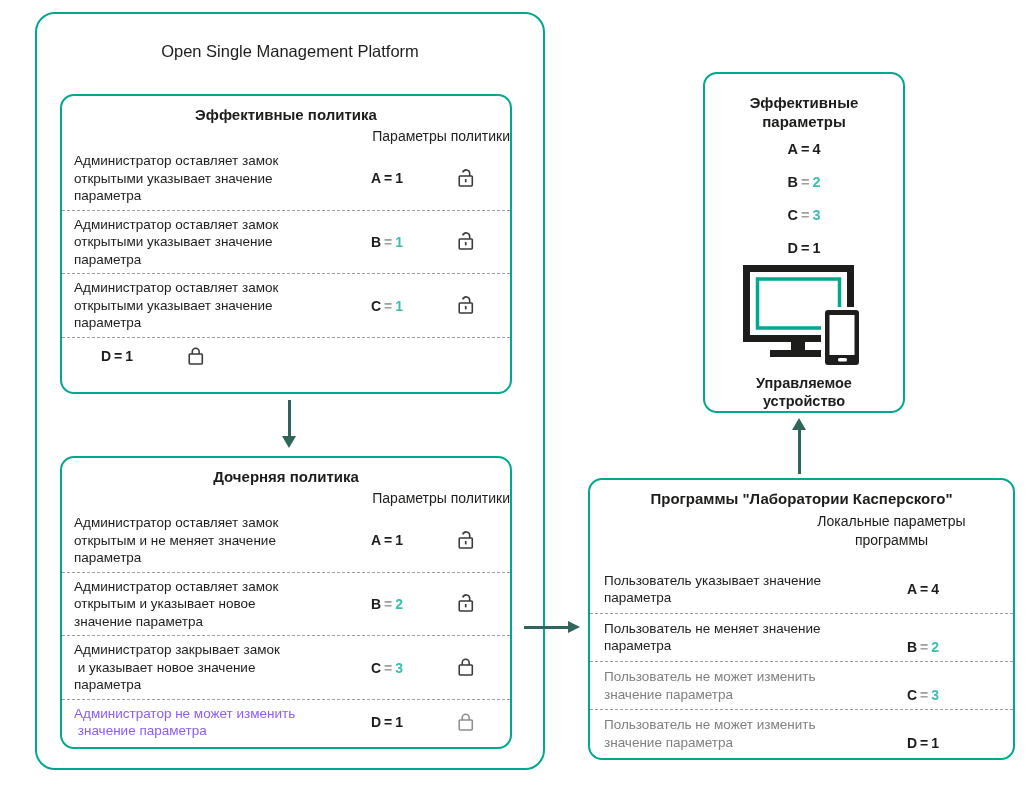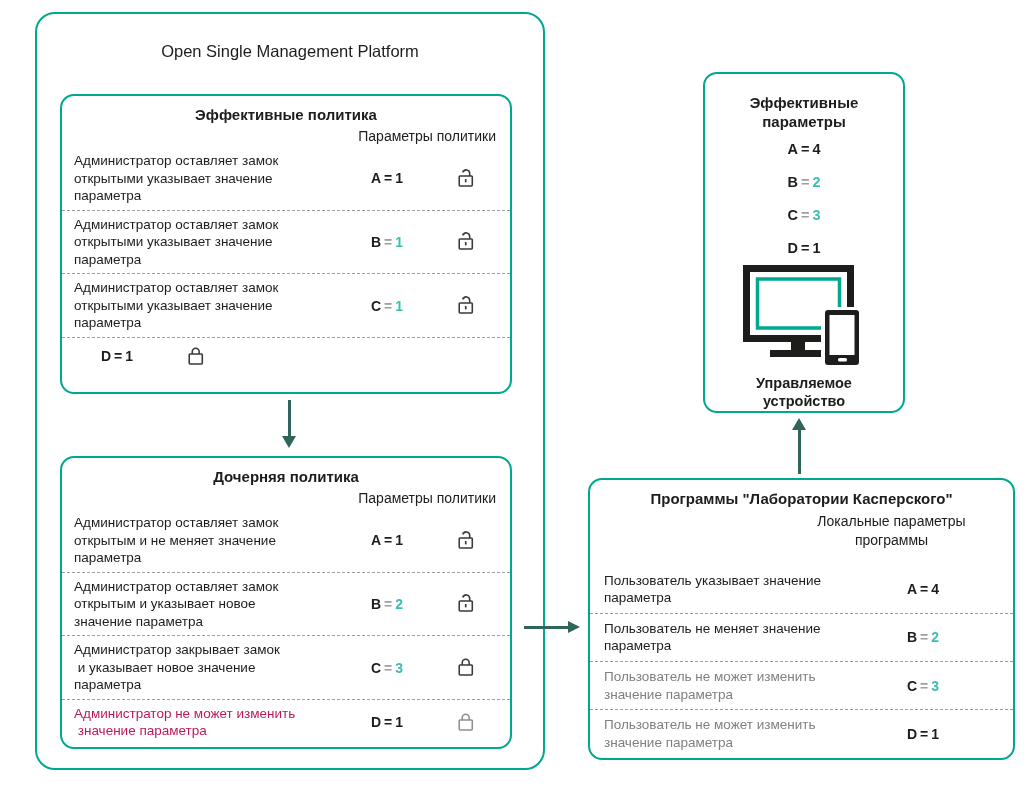--- a/index.html
+++ b/index.html
@@ -26,30 +26,30 @@
     position: absolute; left: 0; top: 28px; width: 100%;
     text-align: center; font-weight: 400; font-size: 16.5px;
   }
 
   
   .policy-box { border-radius: 14px; padding-top: 10px; }
   .parent-box { left: 23px; top: 80px;  width: 452px; height: 300px; }
   .child-box  { left: 23px; top: 442px; width: 452px; height: 293px; }
 
   .policy-title { text-align: center; font-weight: 700; font-size: 15px; }
-  .policy-subtitle { text-align: right; padding-right: 14px; font-size: 14px; margin-top: 5px; }
+  .policy-subtitle { text-align: right; font-size: 14px; margin-top: 5px; }
 
   .rows { margin-top: 3px; }
   .p-row { display: flex; align-items: center; padding: 5px 10px 5px 12px; box-sizing: border-box; }
   .p-row + .p-row { border-top: 1px dashed #9e9e9e; }
   .row-text { flex: 1; font-size: 13.5px; line-height: 1.3; white-space: pre-line; }
   .row-value { width: 86px; text-align: center; font-weight: 700; font-size: 14px; white-space: nowrap; }
   .row-lock { width: 70px; display: flex; justify-content: center; align-items: center; }
 
-  .muted .row-text { color: #be185d; }
+  .muted .row-text { color: #8b5cf6; }
   .num.hl { color: #3bbfae; }
   .val-hl .eq { color: #9f9f9f; }
   .eq { margin: 0 3px; }
 
   .lock { color: #3a3a3a; }
   .lock.gray { color: #8f8f8f; }
 
   
   .effective-box {
     left: 703px; top: 72px; width: 202px; height: 341px; border-radius: 14px;
@@ -63,21 +63,21 @@
 
   
   .kaspersky-box { left: 588px; top: 478px; width: 427px; height: 282px; border-radius: 14px; padding-top: 10px; }
   .k-title { text-align: center; font-weight: 700; font-size: 15px; }
   .k-subtitle {
     width: 215px; margin: 5px 14px 0 auto;
     text-align: center; font-size: 14px; line-height: 1.35; white-space: pre-line;
   }
   .k-rows { margin-top: 16px; }
   .k-row { display: flex; align-items: center; padding: 6px 40px 6px 14px; box-sizing: border-box; }
-  .k-row + .k-row { border-top: 1px dashed #9e9e9e; }
+  .k-row + .k-row { border-top: 1px dashed #9e9e9e; align-items: flex-end; }
   .k-text { flex: 1; font-size: 13.5px; line-height: 1.3; white-space: pre-line; }
   .k-value { width: 100px; text-align: center; font-weight: 700; font-size: 14px; white-space: nowrap; }
 
   
   .arrow-line { position: absolute; background: #2f655b; }
   .arrow-head { position: absolute; width: 0; height: 0; }
 
   .a1-line { left: 288px; top: 400px; width: 3px; height: 36px; }
   .a1-head { left: 282px; top: 436px; border-left: 7.5px solid transparent; border-right: 7.5px solid transparent; border-top: 12px solid #2f655b; }
 

